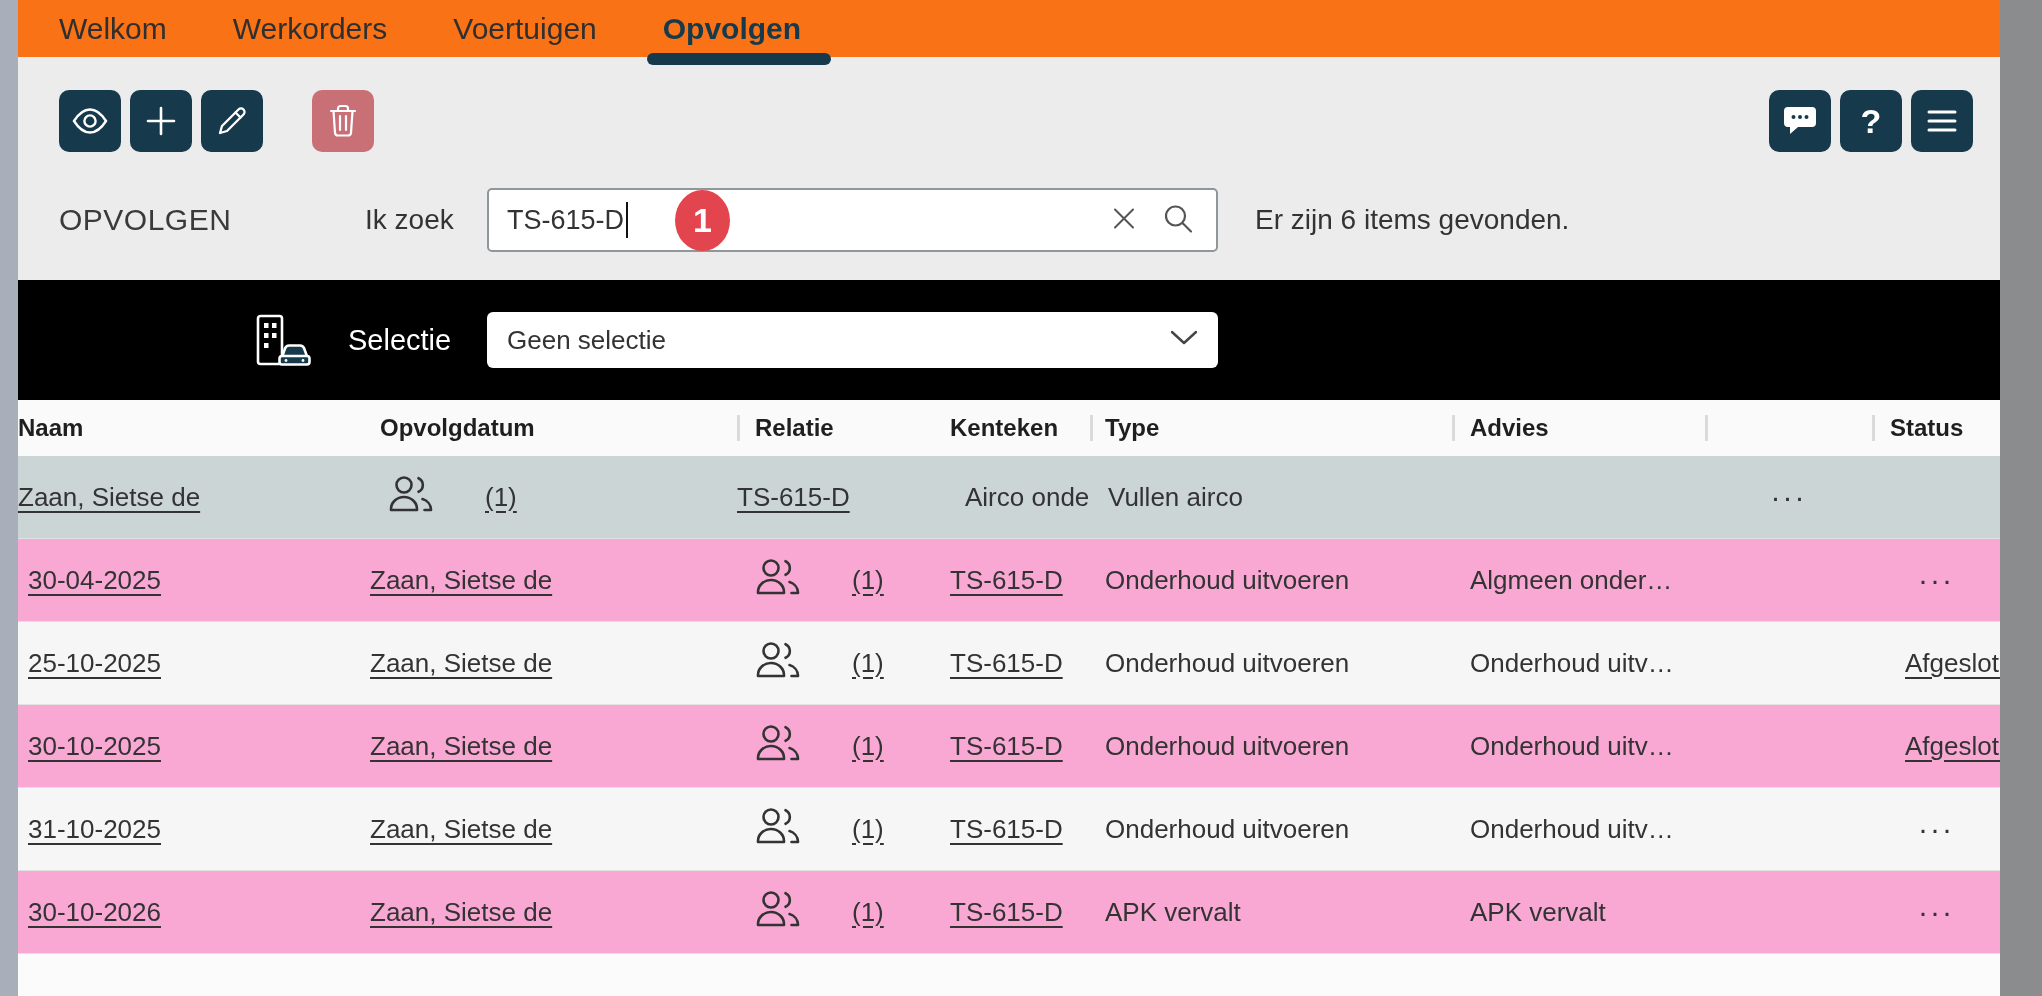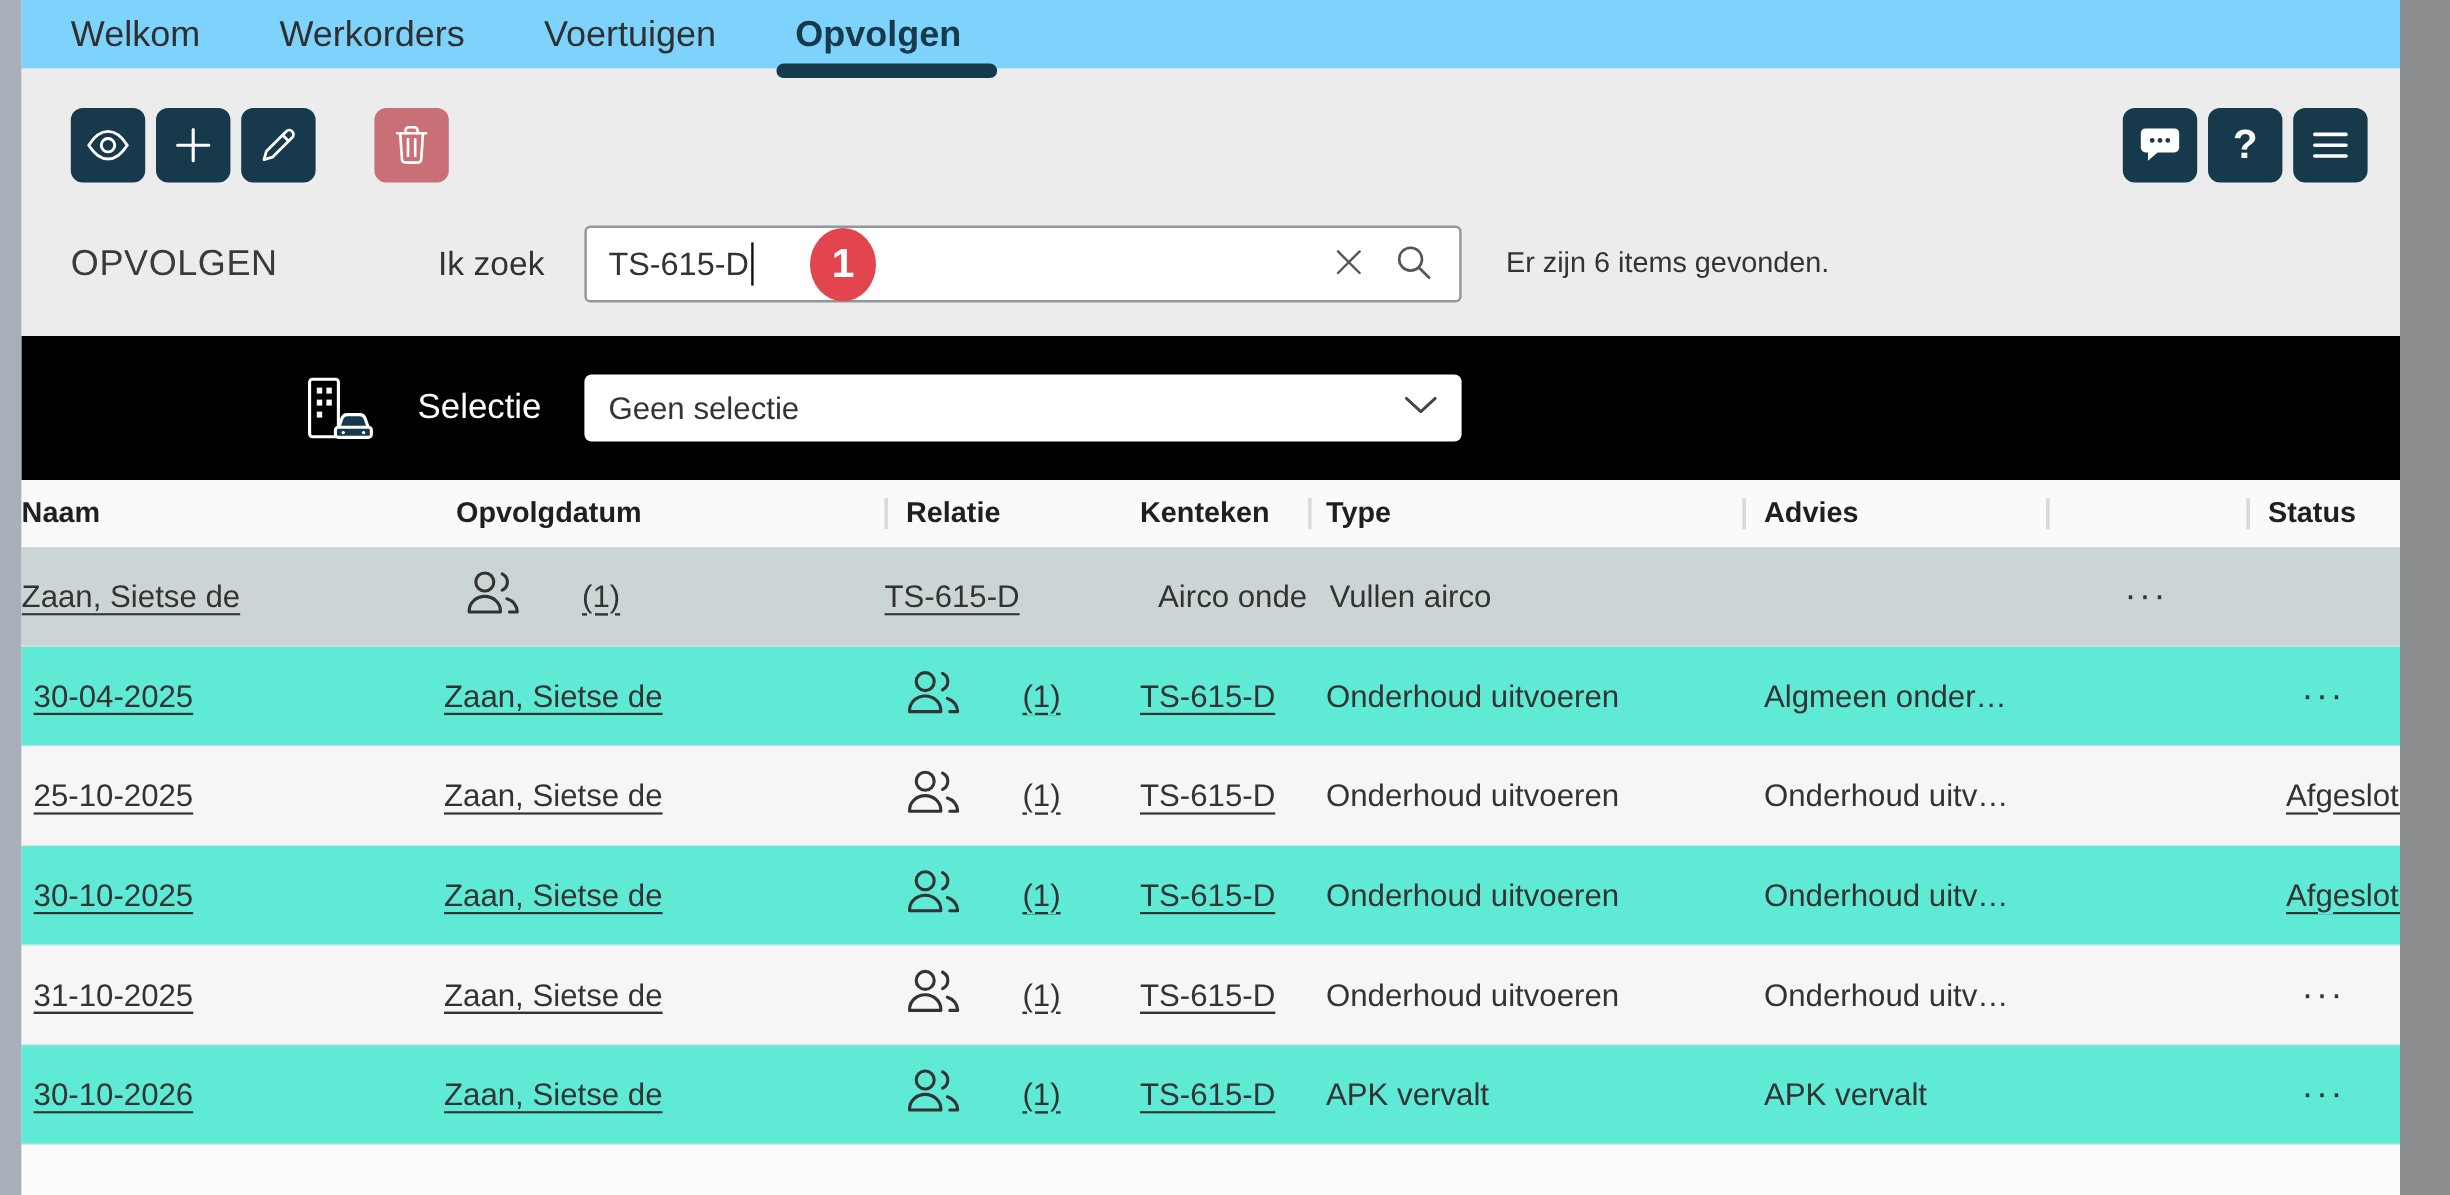--- a/index.html
+++ b/index.html
@@ -7,21 +7,21 @@
     font-family:"Liberation Sans", sans-serif; background:#fbfbfb; }
   .stage { position:relative; width:2042px; height:996px; }
 
   
   .edge-left { position:absolute; left:0; top:0; width:18px; height:996px; background:#a9aebb; }
   .edge-right { position:absolute; right:0; top:0; width:42px; height:996px; background:#8a8c8d; }
 
   .content { position:absolute; left:18px; top:0; width:1982px; height:996px; }
 
   
-  .tabbar { position:relative; z-index:3; height:57px; background:#7dd3fc;
+  .tabbar { position:relative; z-index:3; height:57px; background:#f97316;
     display:flex; align-items:center; padding-left:41px; }
   .tab { position:relative; font-size:30px; color:#2f2f2f; margin-right:66px;
     cursor:pointer; white-space:nowrap; }
   .tab.active { color:#163a4c; font-weight:bold; }
   .tab.active::after { content:""; position:absolute; left:-16px; right:-30px; bottom:-19px;
     height:12px; border-radius:7px; background:#163a4c; }
 
   
   .toolbar-section { position:relative; height:223px; background:#ececec; }
   .btn-row { position:absolute; left:41px; top:33px; display:flex; gap:9px; }
@@ -41,21 +41,21 @@
     background:#fff; border:2px solid #90979b; border-radius:5px;
     display:flex; align-items:center; padding-left:18px; cursor:text; }
   .search-text { font-size:27px; color:#333; }
   .caret { display:inline-block; width:2px; height:36px; background:#111; margin-left:2px;
     vertical-align:middle; }
   .search-clear { position:absolute; right:78px; top:50%; transform:translateY(-50%);
     background:none; border:none; cursor:pointer; }
   .search-go { position:absolute; right:22px; top:50%; transform:translateY(-50%);
     background:none; border:none; cursor:pointer; }
   .results-text { position:absolute; left:1237px; top:50%; transform:translateY(-50%);
-    font-size:24px; color:#333; }
+    font-size:28px; color:#333; }
 
   .ann-badge { display:flex; align-items:center; justify-content:center;
     width:55px; height:61px; border-radius:50%; background:#e2454e;
     color:#fff; font-size:34px; font-weight:bold; }
   .ann-1 { position:absolute; left:657px; top:2px; }
 
   
   .select-bar { position:relative; height:120px; background:#000000; }
   .org-icon { position:absolute; left:232px; top:32px; }
   .select-label { position:absolute; left:330px; top:50%; transform:translateY(-50%);
@@ -68,21 +68,21 @@
   
   .grid { display:grid; grid-template-columns:352px 367px 213px 140px 362px 253px 167px 128px; }
   .thead { height:56px; background:#fafafa; align-items:center; }
   .th { position:relative; font-size:24px; font-weight:bold; color:#1f1f1f;
     height:100%; display:flex; align-items:center; cursor:pointer; white-space:nowrap; }
   .th .divider { position:absolute; left:0; top:50%; transform:translateY(-50%);
     width:3px; height:26px; background:#d8dadb; }
   .pad10 { padding-left:10px; } .pad15 { padding-left:15px; } .pad18 { padding-left:18px; }
   .pad33 { padding-left:33px; }
 
-  .trow { height:83px; background:#5eead4; align-items:center; border-bottom:1px solid #e2e2e2; }
+  .trow { height:83px; background:#f9a8d4; align-items:center; border-bottom:1px solid #e2e2e2; }
   .trow.alt { background:#f6f6f6; }
   .trow.highlighted { background:#cbd5d6; }
   .cell { font-size:26px; color:#333; display:flex; align-items:center;
     white-space:nowrap; overflow:hidden; }
   .link { color:#333; text-decoration:underline; text-underline-offset:5px;
     text-decoration-thickness:1.5px; cursor:pointer; }
   .rel-count { margin-left:51px; }
   .people { flex:0 0 auto; cursor:pointer; }
   .type-badge { margin-left:26px; flex:0 0 auto; }
   .cell-status { position:relative; }

